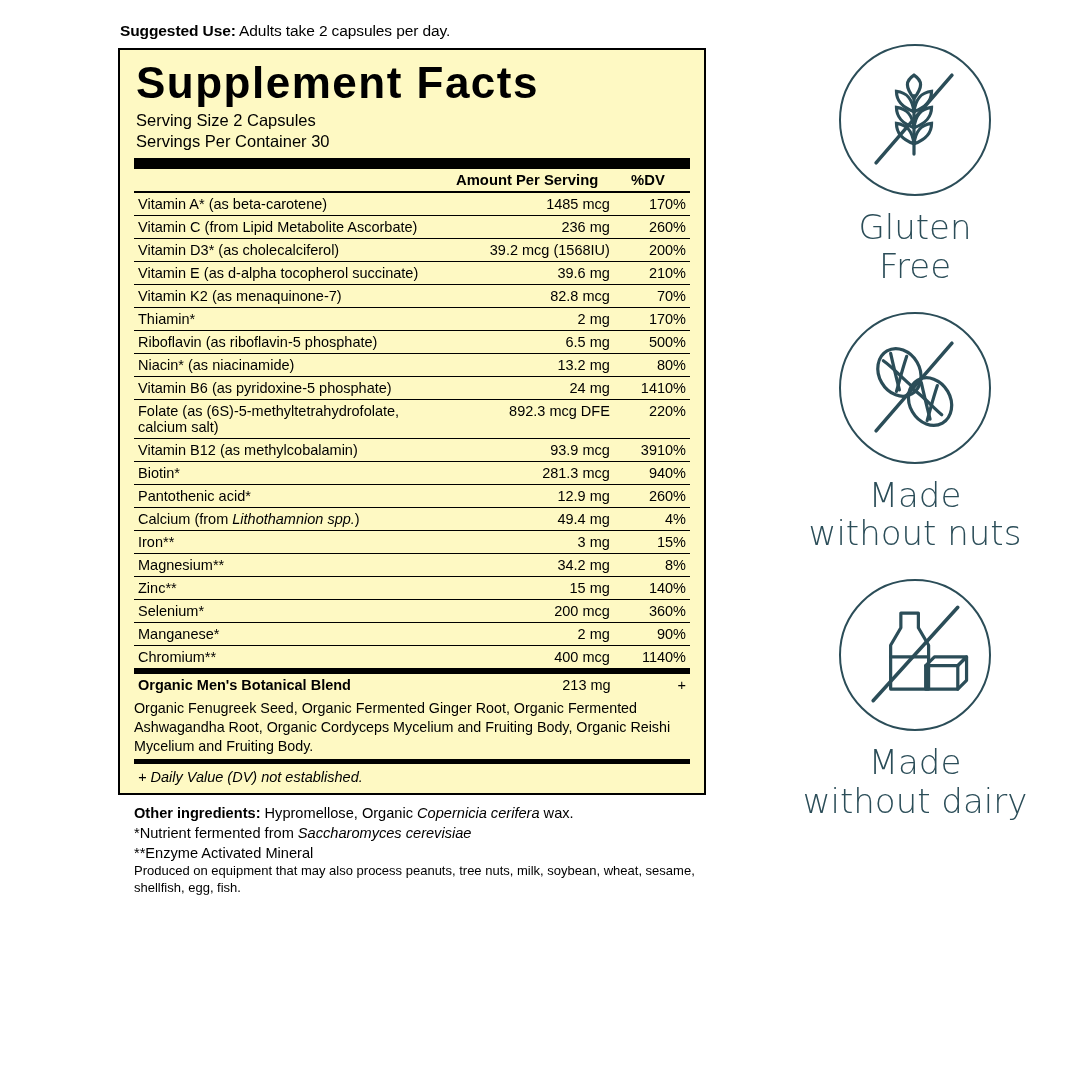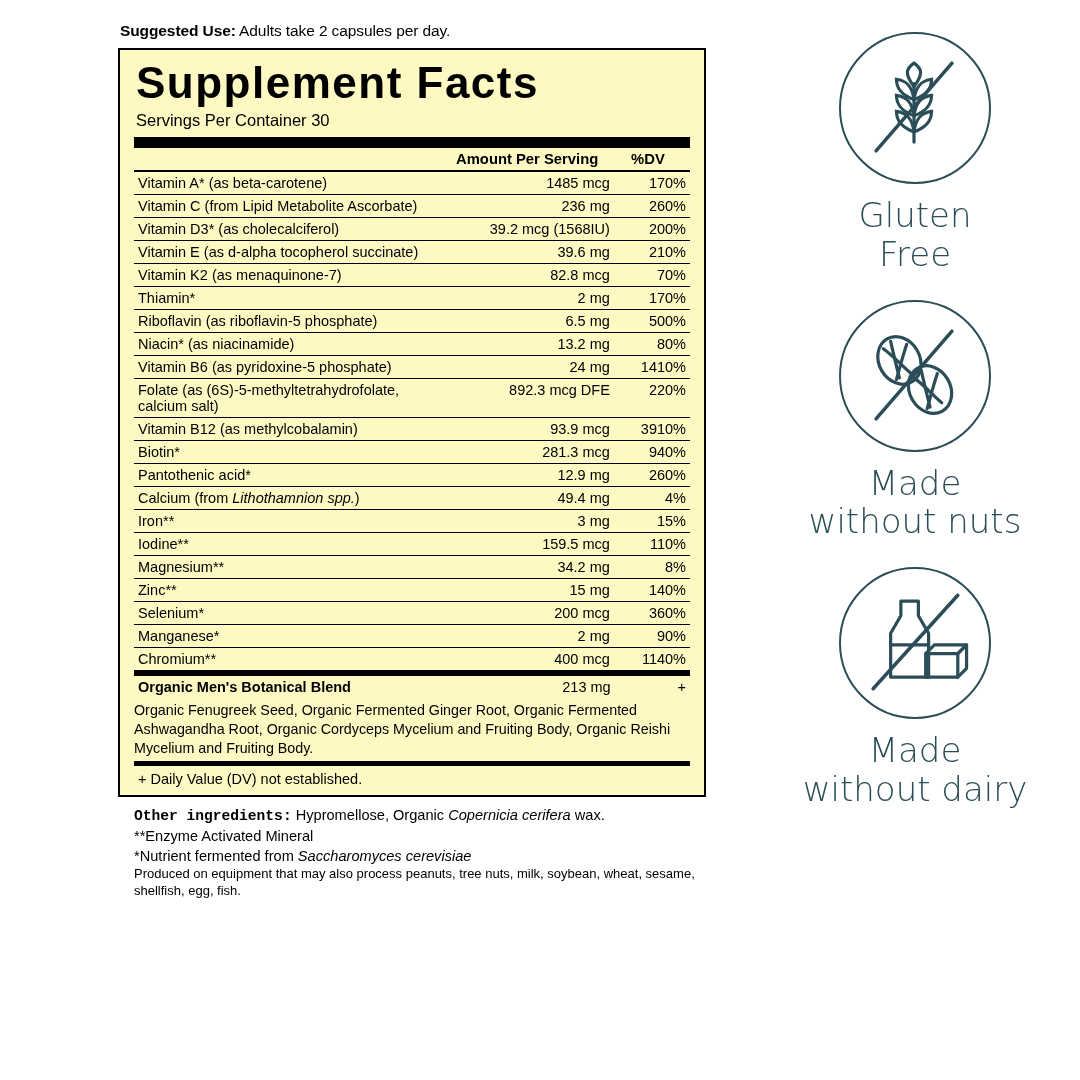--- a/index.html
+++ b/index.html
@@ -89,38 +89,39 @@
 
   .blend-name { font-weight: bold; padding-left: 4px; }
   .blend-desc {
     font-size: 14.3px;
     line-height: 1.32;
     padding: 2px 4px 6px 22px;
   }
   .dv-note {
     font-size: 14.5px;
     padding: 5px 0 2px 4px;
+    font-style: italic;
   }
   em { font-style: italic; }
 
   .other-block {
     margin-top: 8px;
     padding-left: 16px;
     font-size: 14px;
     line-height: 1.38;
   }
   .other-block .oi { font-size: 14.6px; }
-  .other-block .oi b { font-weight: bold; font-family: Liberation Mono, monospace; }
+  .other-block .oi b { font-weight: bold; }
   .other-block .small { font-size: 13px; line-height: 1.3; }
 
   
   .right {
     position: absolute;
     left: 760px;
-    top: 32px;
+    top: 44px;
     width: 310px;
     text-align: center;
   }
   .badge { margin-bottom: 6px; }
   .badge + .badge { margin-top: 26px; }
   .badge-circle {
     width: 152px; height: 152px;
     margin: 0 auto;
     border: 2.5px solid #2b4d58;
     border-radius: 50%;
@@ -144,20 +145,21 @@
   <div class="left">
 
     <p class="suggested-use">
       <b>Suggested Use:</b><span> Adults take 2 capsules per day.</span>
     </p>
 
     <div class="facts-box">
 
       <div class="facts-title">Supplement Facts</div>
 
+      <div class="serving-line">Serving Size 2 Capsules</div>
       <div class="serving-line">Servings Per Container 30</div>
 
       <div class="rule-thick"></div>
 
       <table class="facts">
         <thead>
           <tr class="head-row">
             <th class="col-name"></th>
             <th class="col-amt head-amt">Amount Per Serving</th>
             <th class="col-dv head-dv">%DV</th>
@@ -231,25 +233,20 @@
           </tr>
           <tr class="row">
             <td class="col-name">Calcium (from <em>Lithothamnion spp.</em>)</td>
             <td class="col-amt">49.4 mg</td>
             <td class="col-dv">4%</td>
           </tr>
           <tr class="row">
             <td class="col-name">Iron**</td>
             <td class="col-amt">3 mg</td>
             <td class="col-dv">15%</td>
-          </tr>
-          <tr class="row">
-            <td class="col-name">Iodine**</td>
-            <td class="col-amt">159.5 mcg</td>
-            <td class="col-dv">110%</td>
           </tr>
           <tr class="row">
             <td class="col-name">Magnesium**</td>
             <td class="col-amt">34.2 mg</td>
             <td class="col-dv">8%</td>
           </tr>
           <tr class="row">
             <td class="col-name">Zinc**</td>
             <td class="col-amt">15 mg</td>
             <td class="col-dv">140%</td>
@@ -289,22 +286,22 @@
 
       <div class="rule-med"></div>
 
       <div class="dv-note">+ Daily Value (DV) not established.</div>
     </div>
 
     <div class="other-block">
       <div class="oi">
         <b>Other ingredients:</b> Hypromellose, Organic <em>Copernicia cerifera</em> wax.
       </div>
+      <div class="oi">*Nutrient fermented from <em>Saccharomyces cerevisiae</em></div>
       <div class="oi">**Enzyme Activated Mineral</div>
-      <div class="oi">*Nutrient fermented from <em>Saccharomyces cerevisiae</em></div>
       <div class="small">Produced on equipment that may also process peanuts, tree nuts, milk, soybean, wheat, sesame, shellfish, egg, fish.</div>
     </div>
   </div>
 
   <div class="right">
 
     <div class="badge">
       <div class="badge-circle">
         <svg width="146" height="146" viewBox="0 0 100 100">
           <g stroke="#2b4d58" stroke-width="2.2" fill="none" stroke-linecap="round">

